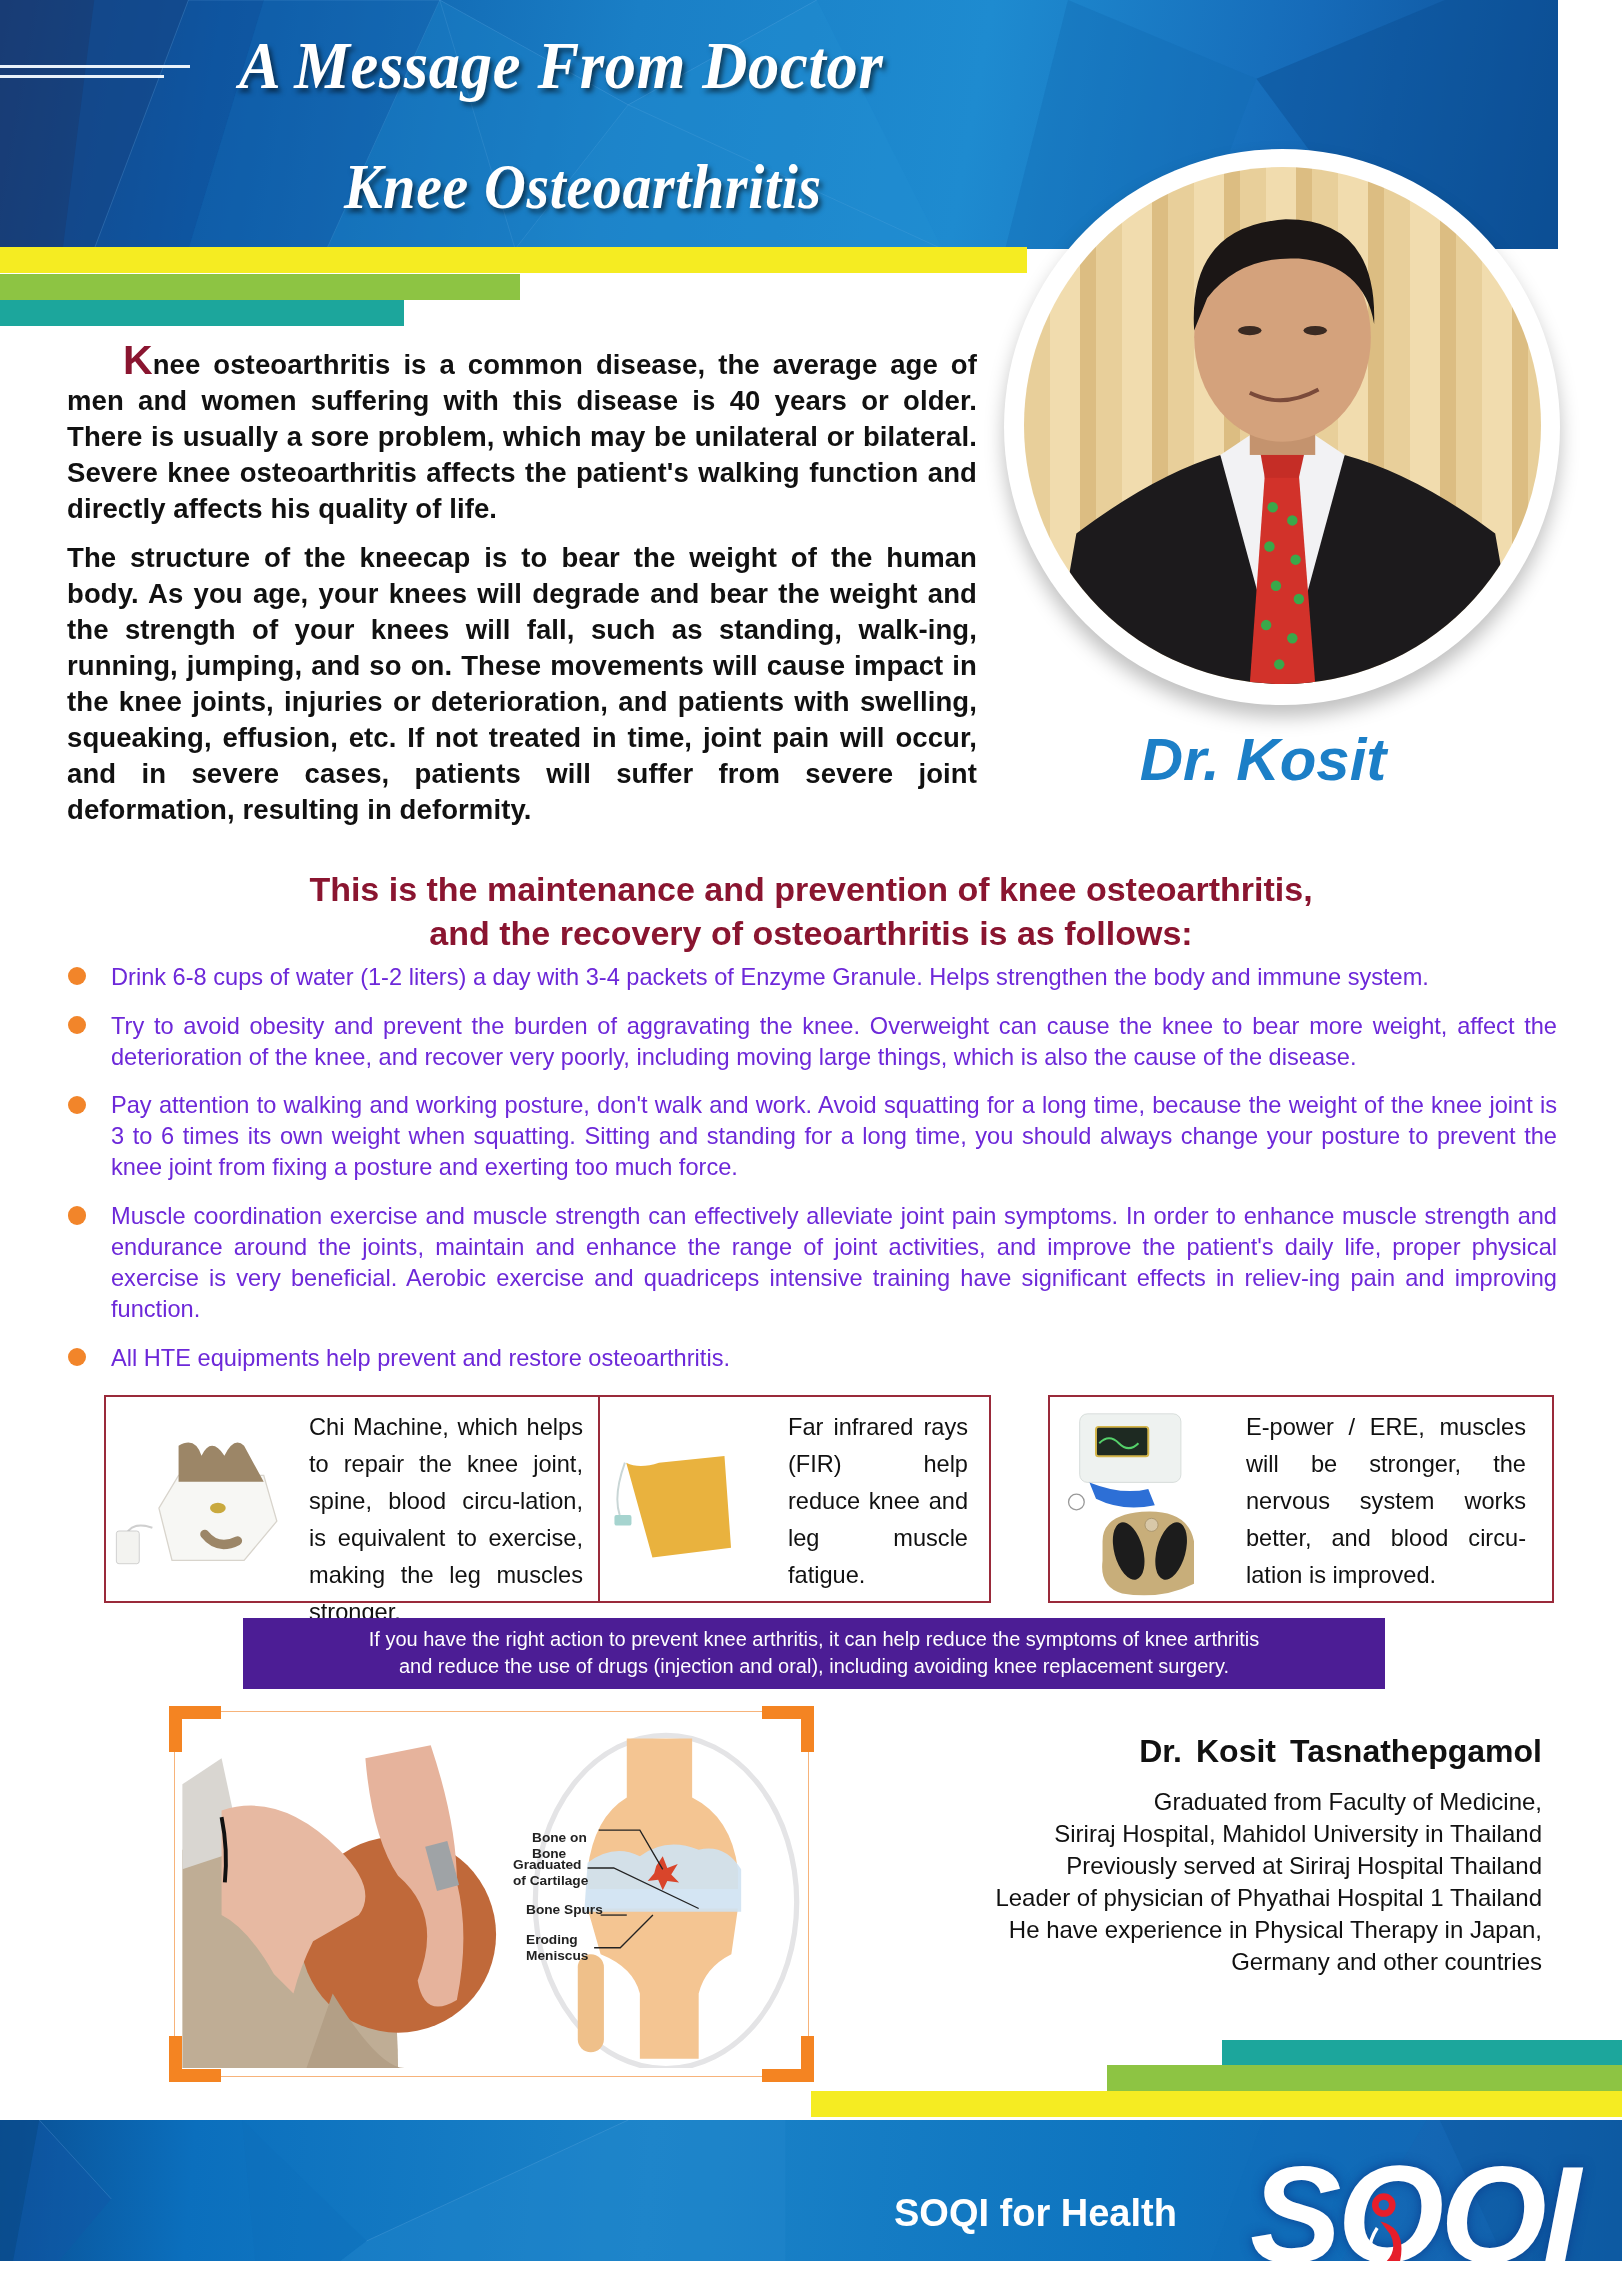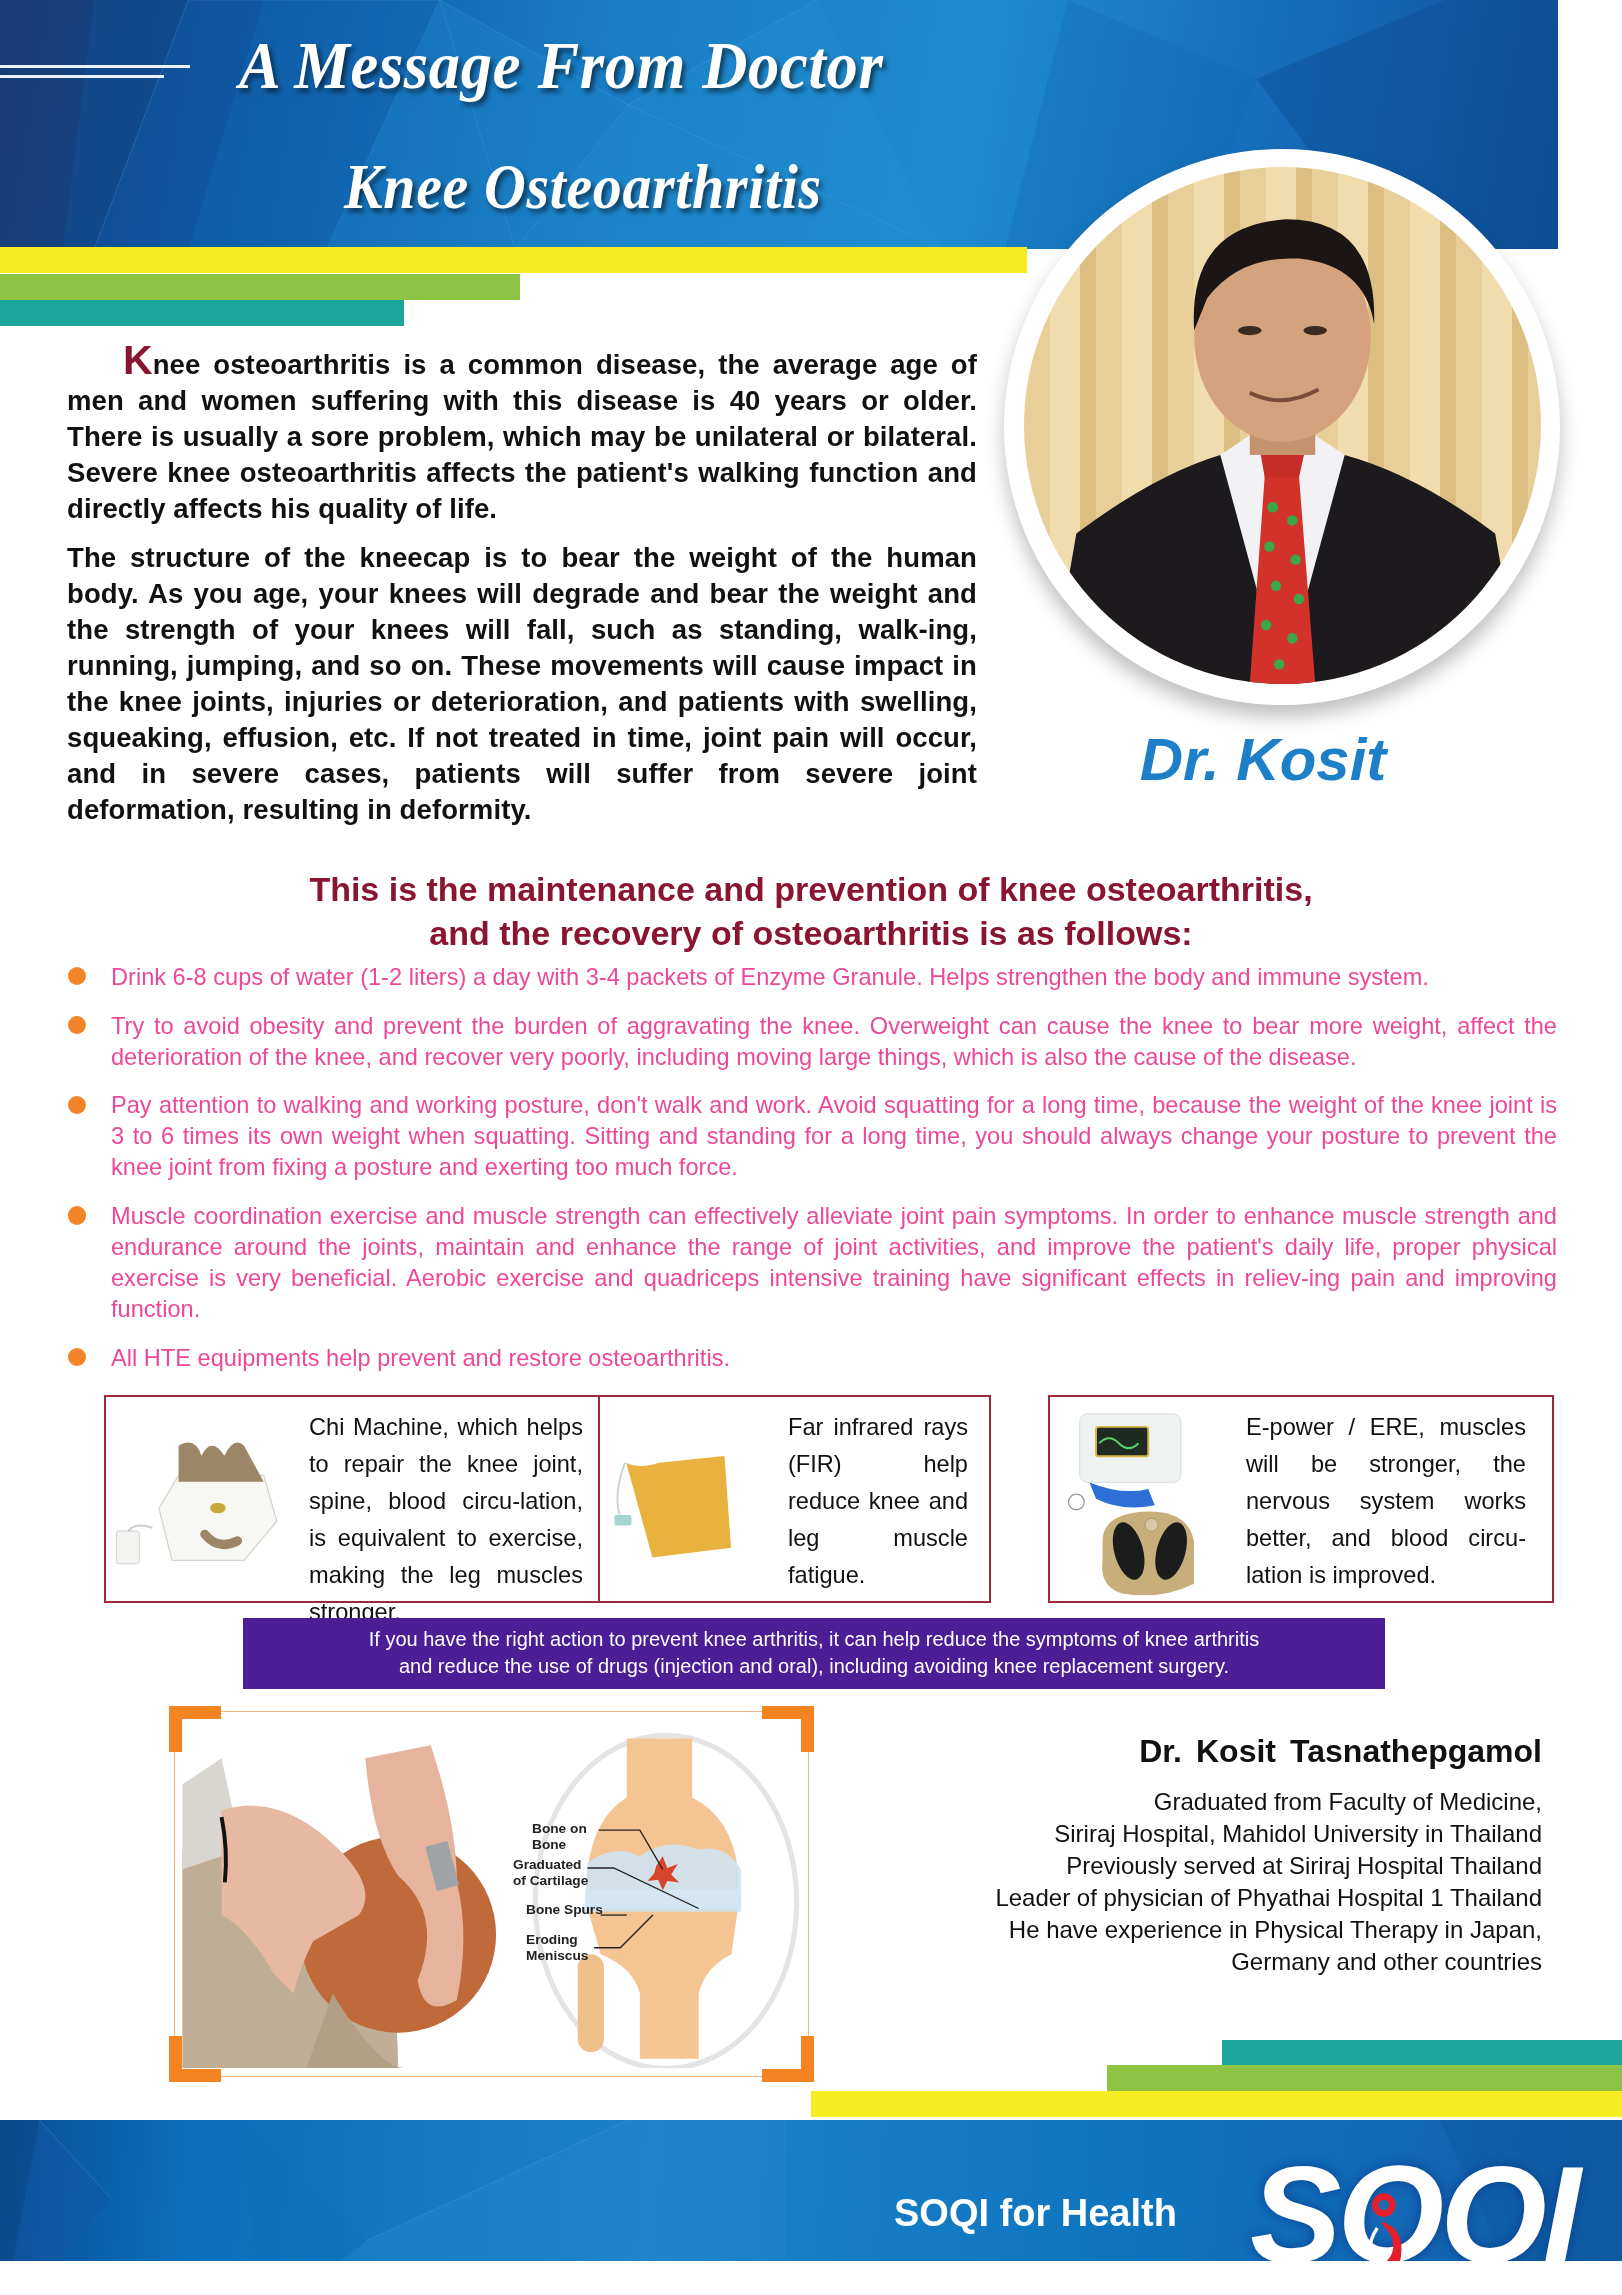--- a/index.html
+++ b/index.html
@@ -59,21 +59,21 @@
   }
 
   
   .section-title {
     position: absolute; left: 65px; top: 867px; width: 1492px; text-align: center;
     color: #8a1530; font-weight: bold; font-size: 34px; line-height: 44px;
   }
 
   
   .bullets { position: absolute; left: 65px; top: 962px; width: 1492px; list-style: none; }
-  .bullets li { position: relative; padding-left: 46px; font-size: 23.6px; line-height: 31px; text-align: justify; margin-bottom: 17.7px; color: #ec4899; }
+  .bullets li { position: relative; padding-left: 46px; font-size: 23.6px; line-height: 31px; text-align: justify; margin-bottom: 17.7px; color: #6d28d9; }
   .bullets li .dot {
     position: absolute; left: 2.6px; top: 5.2px; width: 18.3px; height: 18.3px; border-radius: 50%;
     background: #f2852a;
   }
 
   
   .card { position: absolute; top: 1395px; height: 208px; border: 2px solid #9a2a3a; background: #fff; }
   .card .ctext {
     position: absolute; top: 11.8px; font-size: 23.6px; line-height: 37px; text-align: justify; color: #111;
   }
@@ -274,21 +274,21 @@
     <path d="M620,220 Q660,190 700,210 Q740,180 790,200 Q830,190 855,230 L855,295 L615,295 Z" fill="#cfe2f2" opacity="0.9"></path>
     <polygon points="725,225 735,210 742,228 758,222 748,238 760,250 742,248 735,262 728,246 712,248 722,236" fill="#d9452b"></polygon>
 
     <g stroke="#222" stroke-width="2" fill="none">
       <polyline points="637,170 700,170 735,230"></polyline>
       <polyline points="620,228 660,228 790,290"></polyline>
       <line x1="640" y1="300" x2="680" y2="300"></line>
       <polyline points="630,350 670,350 720,300"></polyline>
     </g>
   </svg>
-  <div class="knee-label" style="left:363px;top:115px">
+  <div class="knee-label" style="left:363px;top:124px">
       <div>Bone on</div>
       <div>Bone</div>
     </div>
   <div class="knee-label" style="left:344px;top:151px">
       <div>Graduated</div>
       <div>of Cartilage</div>
     </div>
   <div class="knee-label" style="left:357px;top:196px">
       <div>Bone Spurs</div>
     </div>

